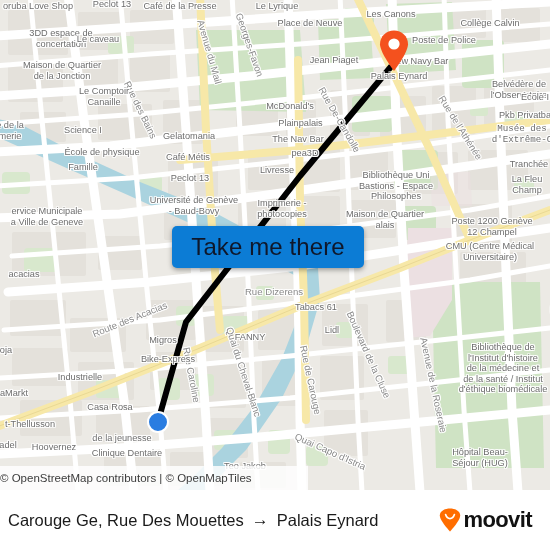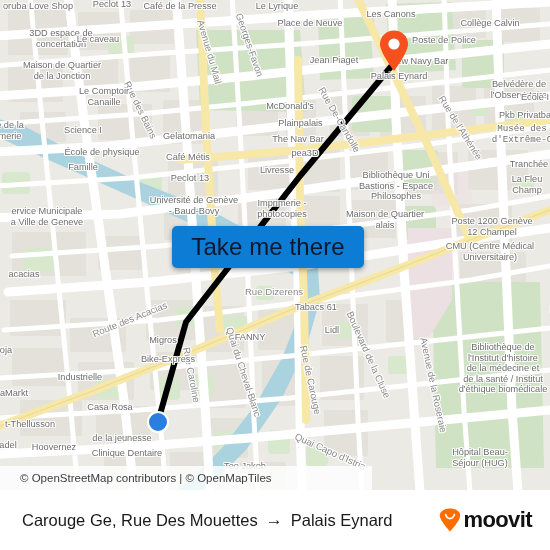--- a/index.html
+++ b/index.html
@@ -60,38 +60,38 @@
     box-sizing:border-box;
     z-index:35;
   }
   #dest-pin{
     position:absolute;left:379px;top:30px;width:30px;height:42px;z-index:36;
   }
 
   
   #attrib{
     position:absolute;left:0;bottom:0;
-    height:24px;width:372px;
+    height:24px;width:308px;
     background:rgba(255,255,255,.82);
     display:flex;align-items:center;
-    padding-left:20px;
+    padding-left:0;
     box-sizing:border-box;
     font-size:11.5px;
     color:#3c3c3c;
     z-index:45;
   }
 
   
   #footer{
     position:absolute;left:0;top:490px;width:550px;height:60px;
     background:#fff;
     display:flex;align-items:center;
   }
   #footer-title{
-    margin-left:22px;
+    margin-left:8px;
     font-size:16.5px;
     color:#1a1a1a;
     display:flex;align-items:center;
     white-space:nowrap;
   }
   #footer-arrow{margin:0 8px;font-size:17px;color:#1a1a1a;}
   #brand{
     position:absolute;right:18px;top:50%;transform:translateY(-50%);
     display:flex;align-items:center;
   }

